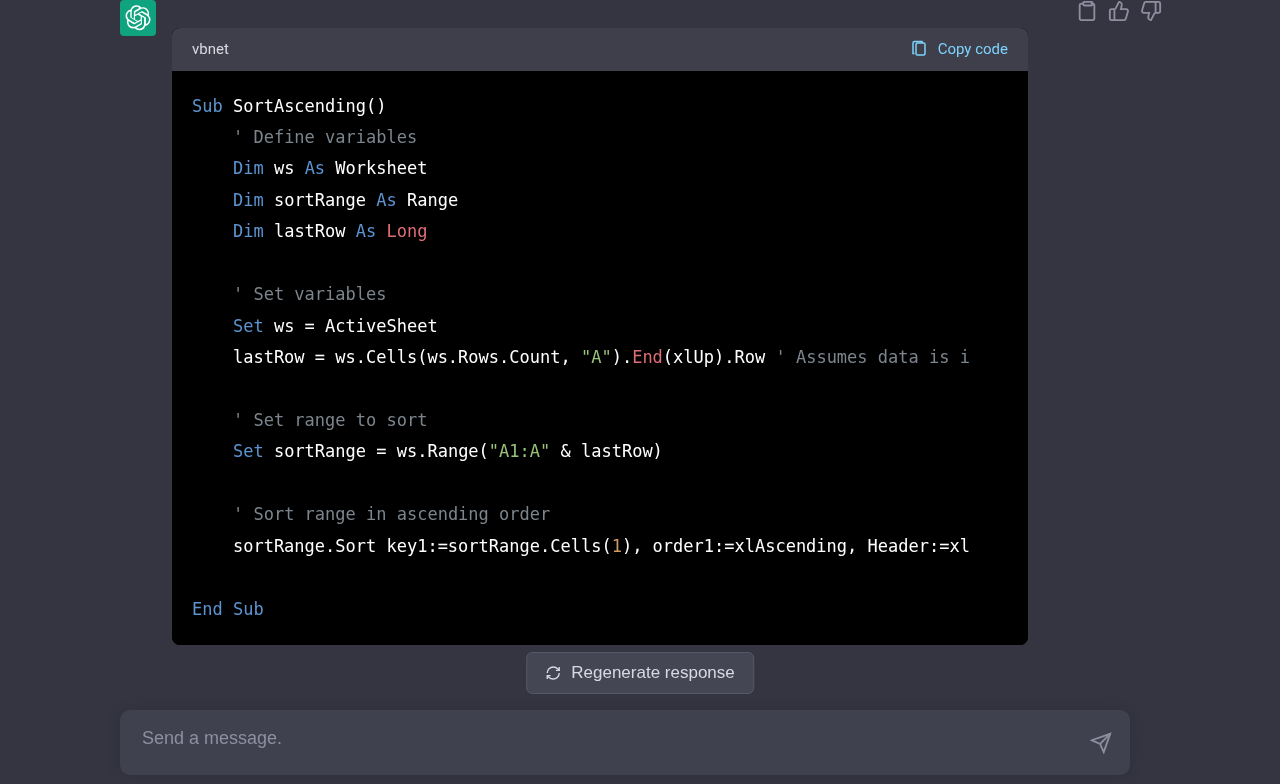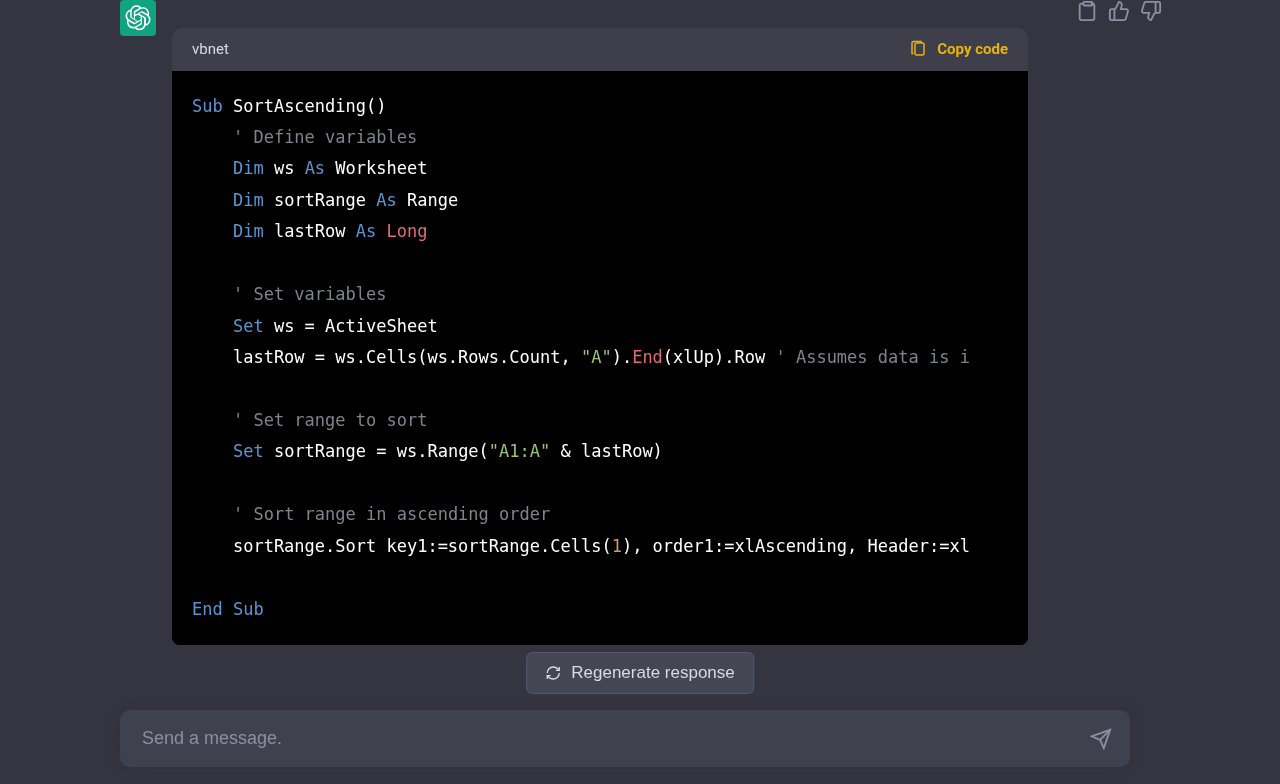--- a/index.html
+++ b/index.html
@@ -70,22 +70,21 @@
       justify-content: space-between;
       align-items: flex-end;
       font-size: 15px;
       color: #D9D9E3;
     }
     .copy-code {
       display: flex;
       align-items: center;
       gap: 10px;
       cursor: pointer;
-      color: #eab308;
-      font-weight: bold;
+      color: #7dd3fc;
     }
     .copy-code svg {
       width: 18px;
       height: 18px;
     }
     .code-body {
       padding: 20px;
       background: #000;
       font-family: "Menlo", "Consolas", monospace;
       font-size: 17px;
@@ -120,21 +119,21 @@
       width: 16px;
       height: 16px;
     }
     .input-bar {
       position: absolute;
       left: 120px;
       right: 150px;
       top: 710px;
       background: #40414F;
       border-radius: 10px;
-      padding: 18px 50px 18px 22px;
+      padding: 18px 50px 26px 22px;
       display: flex;
       align-items: center;
       box-shadow: 0 0 15px rgba(0,0,0,0.1);
     }
     .input-bar input {
       background: transparent;
       border: none;
       outline: none;
       font-size: 18px;
       color: #ECECF1;

